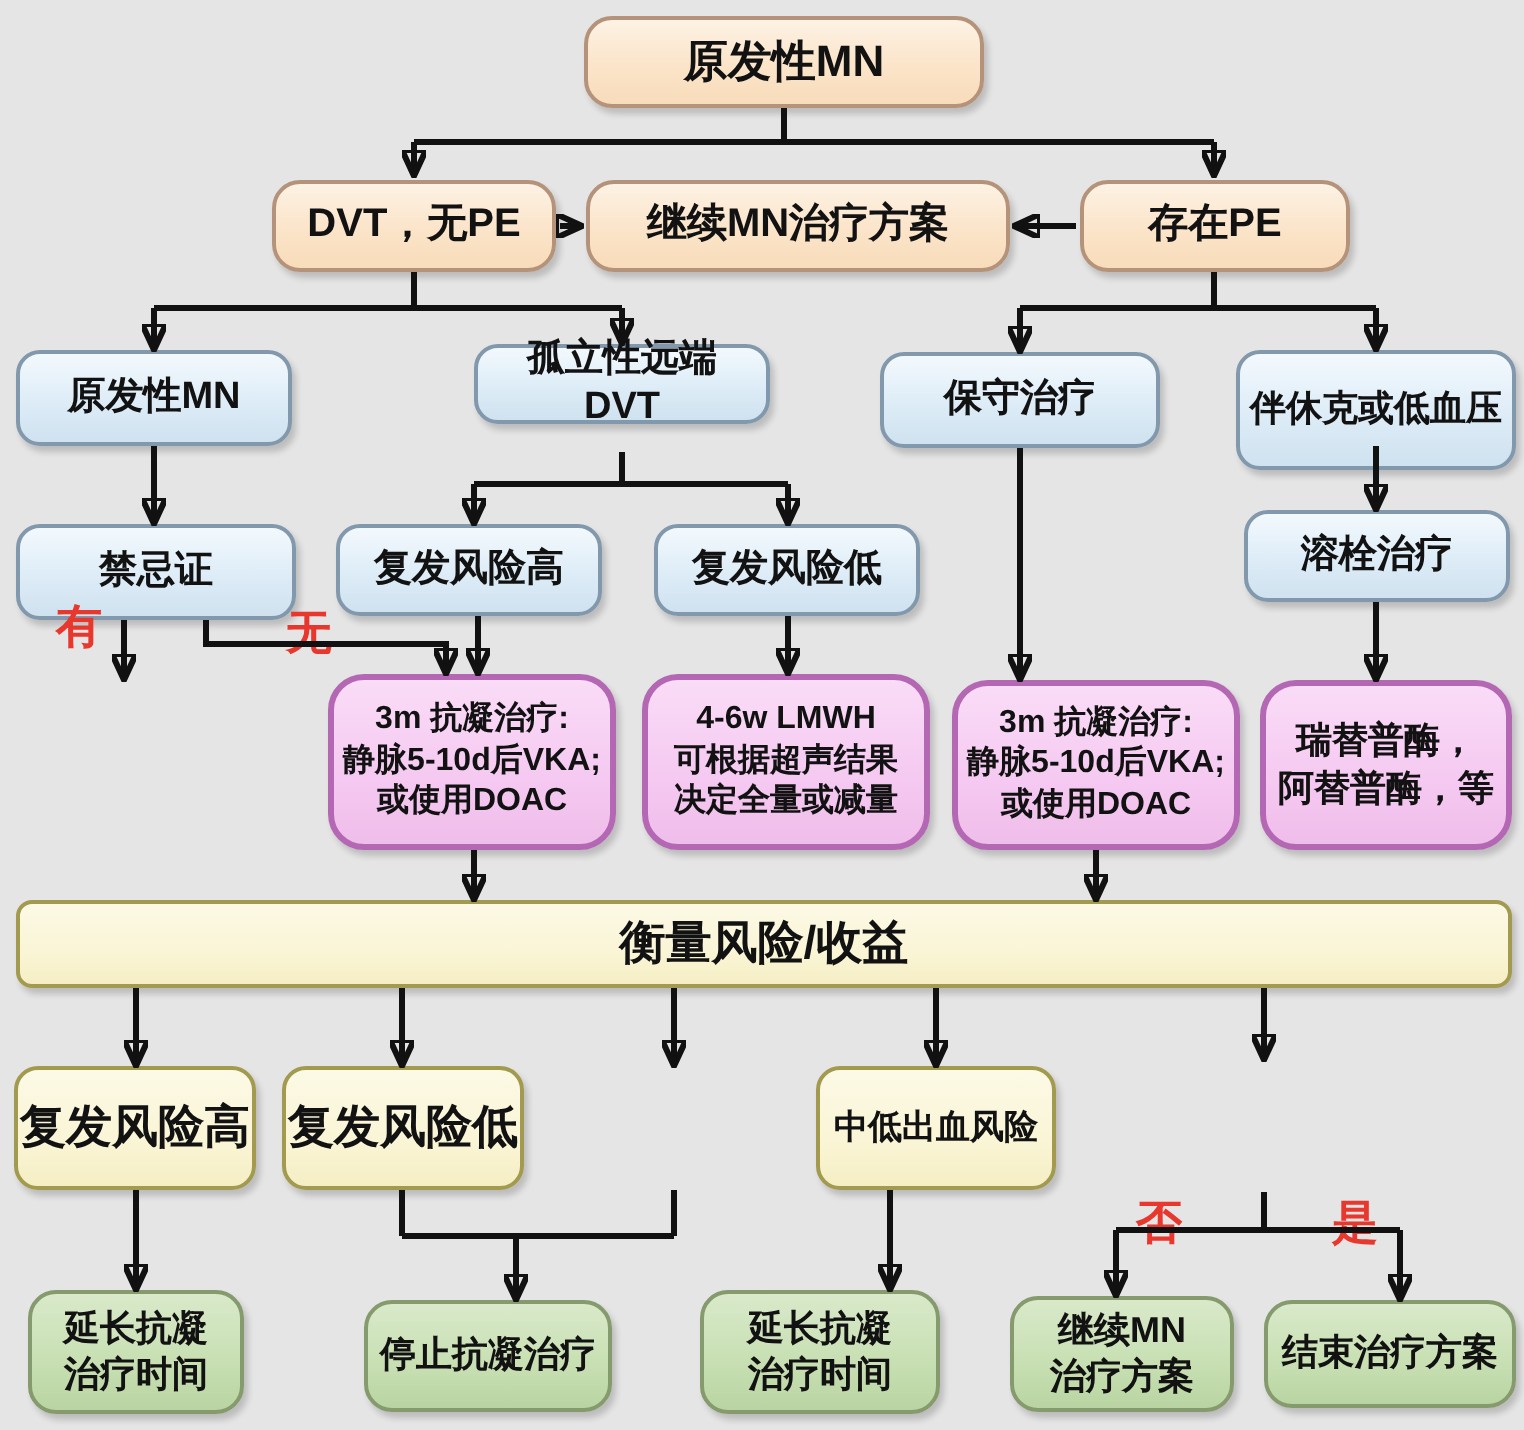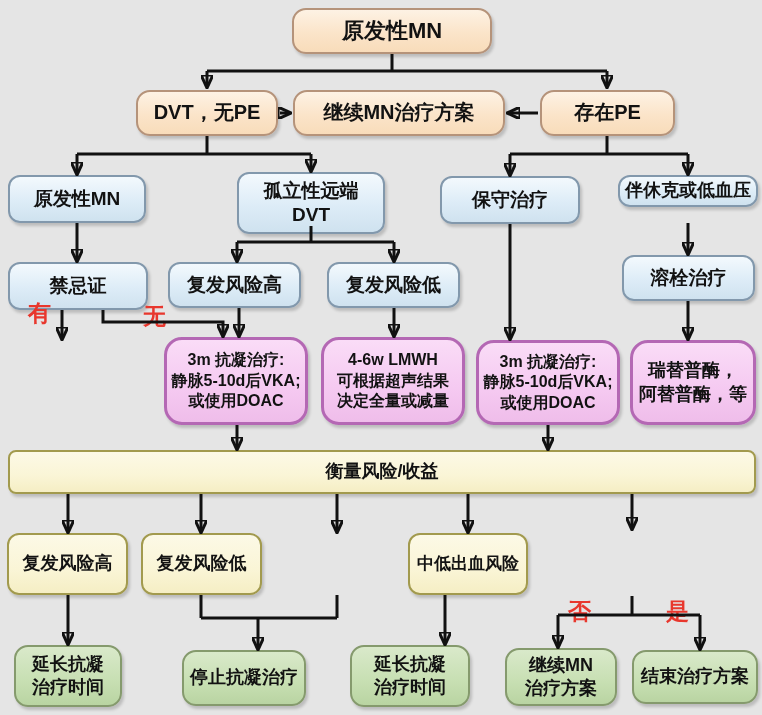--- a/index.html
+++ b/index.html
@@ -20,21 +20,21 @@
   .blue{
     background:linear-gradient(180deg,#f3f9fd 0%,#ddecf7 55%,#cfe2ef 100%);
     border:2px solid #8298ac;border-radius:12px;font-size:19px;
   }
   .pink{
     background:linear-gradient(180deg,#fadcf7 0%,#f5c9f1 60%,#efbdea 100%);
     border:3px solid #b468b4;border-radius:18px;font-size:16px;
   }
   .yellow{
     background:linear-gradient(180deg,#fcf9e6 0%,#faf5d6 60%,#f5eec4 100%);
-    border:2px solid #a29a4e;border-radius:12px;font-size:18px;
+    border:2px solid #a29a4e;border-radius:12px;font-size:23px;
   }
   .green{
     background:linear-gradient(180deg,#d9e9ca 0%,#c7dfb2 60%,#b9d4a2 100%);
     border:2px solid #859a6d;border-radius:14px;font-size:18px;
   }
   .branch-label{
     position:absolute;font-weight:bold;color:#e8372d;font-size:23px;z-index:3;
   }
   #arrows{position:absolute;left:0;top:0;z-index:4;pointer-events:none;}
   #arrows path{stroke:#111111;stroke-width:3;fill:none;}
@@ -44,24 +44,24 @@
 
 <div id="canvas">
 
   <div class="node peach" style="left:292px;top:8px;width:200px;height:46px;font-size:22px;">原发性MN</div>
 
   <div class="node peach" style="left:136px;top:90px;width:142px;height:46px;">DVT，无PE</div>
   <div class="node peach" style="left:293px;top:90px;width:212px;height:46px;">继续MN治疗方案</div>
   <div class="node peach" style="left:540px;top:90px;width:135px;height:46px;">存在PE</div>
 
   <div class="node blue" style="left:8px;top:175px;width:138px;height:48px;">原发性MN</div>
-  <div class="node blue" style="left:237px;top:172px;width:148px;height:62px;">孤立性远端
+  <div class="node blue" style="left:237px;top:172px;width:148px;height:40px;">孤立性远端
 DVT</div>
   <div class="node blue" style="left:440px;top:176px;width:140px;height:48px;">保守治疗</div>
-  <div class="node blue" style="left:618px;top:175px;width:140px;height:32px;font-size:18px;">伴休克或低血压</div>
+  <div class="node blue" style="left:618px;top:175px;width:140px;height:60px;font-size:18px;">伴休克或低血压</div>
 
   <div class="node blue" style="left:8px;top:262px;width:140px;height:48px;">禁忌证</div>
   <div class="node blue" style="left:168px;top:262px;width:133px;height:46px;">复发风险高</div>
   <div class="node blue" style="left:327px;top:262px;width:133px;height:46px;">复发风险低</div>
   <div class="node blue" style="left:622px;top:255px;width:133px;height:46px;">溶栓治疗</div>
 
   <div class="branch-label" style="left:28px;top:298px;">有</div>
   <div class="branch-label" style="left:143px;top:301px;">无</div>
 
   <div class="node pink" style="left:164px;top:337px;width:144px;height:88px;">3m 抗凝治疗:

